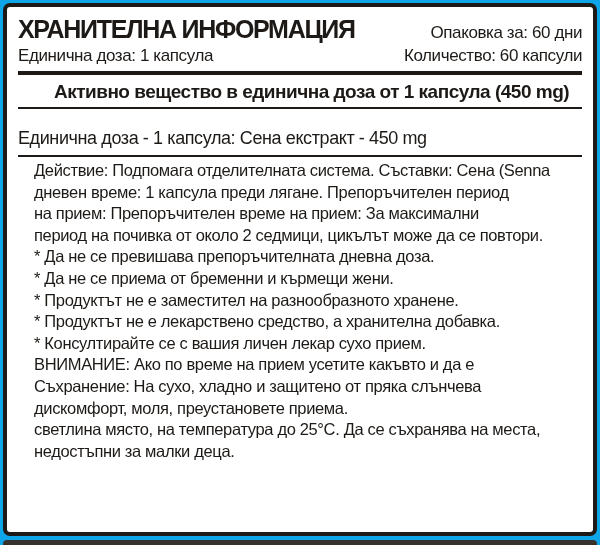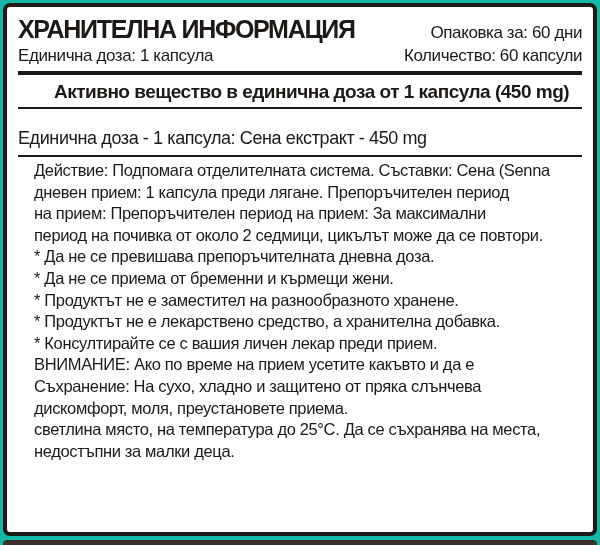--- a/index.html
+++ b/index.html
@@ -1,21 +1,21 @@
 <!DOCTYPE html>
 <html><head>
 <meta charset="utf-8">
 <style>
   * { margin: 0; padding: 0; box-sizing: border-box; }
   html, body { background: #f7f6f4; }
   .page {
     position: relative;
     width: 600px;
     height: 545px;
-    background: #14b8a6;
+    background: #0ea5e9;
     overflow: hidden;
     font-family: "Liberation Sans", sans-serif;
     color: #1d1916;
   }
   .label-box {
     position: absolute;
     left: 3px; top: 3px;
     width: 594px; height: 533px;
     border: 4px solid #1d1916;
     border-radius: 7px;
@@ -94,36 +94,36 @@
           <div class="sep-thin"></div>
         </div>
 
       </div>
 
     <div class="notes">
 
         <div class="note-line"><span class="b">Действие:</span><span> Подпомага отделителната система. </span><span class="b">Съставки:</span><span> Сена (Senna</span></div>
 
 
-        <div class="note-line"><span class="b">дневен прием:</span><span> 1 капсула преди лягане. </span><span class="b">Препоръчителен период</span></div>
+        <div class="note-line"><span class="b">дневен време:</span><span> 1 капсула преди лягане. </span><span class="b">Препоръчителен период</span></div>
 
-        <div class="note-line"><span class="b">на прием</span><span>: Препоръчителен период на прием: За максимални</span></div>
+        <div class="note-line"><span class="b">на прием</span><span>: Препоръчителен време на прием: За максимални</span></div>
 
 
         <div class="note-line"><span>период на почивка от около 2 седмици, цикълът може да се повтори.</span></div>
 
         <div class="note-line"><span>* Да не се превишава препоръчителната дневна доза.</span></div>
 
         <div class="note-line"><span>* Да не се приема от бременни и кърмещи жени.</span></div>
 
         <div class="note-line"><span>* Продуктът не е заместител на разнообразното хранене.</span></div>
 
         <div class="note-line"><span>* Продуктът не е лекарствено средство, а хранителна добавка.</span></div>
 
-        <div class="note-line"><span>* Консултирайте се с вашия личен лекар преди прием.</span></div>
+        <div class="note-line"><span>* Консултирайте се с вашия личен лекар сухо прием.</span></div>
 
         <div class="note-line"><span class="b">ВНИМАНИЕ</span><span>: Ако по време на прием усетите какъвто и да е</span></div>
 
         <div class="note-line"><span class="b">Съхранение</span><span>: На сухо, хладно и защитено от пряка слънчева</span></div>
 
         <div class="note-line"><span>дискомфорт, моля, преустановете приема.</span></div>
 
         <div class="note-line"><span>светлина място, на температура до 25°C. Да се съхранява на места,</span></div>
 
         <div class="note-line"><span>недостъпни за малки деца.</span></div>

